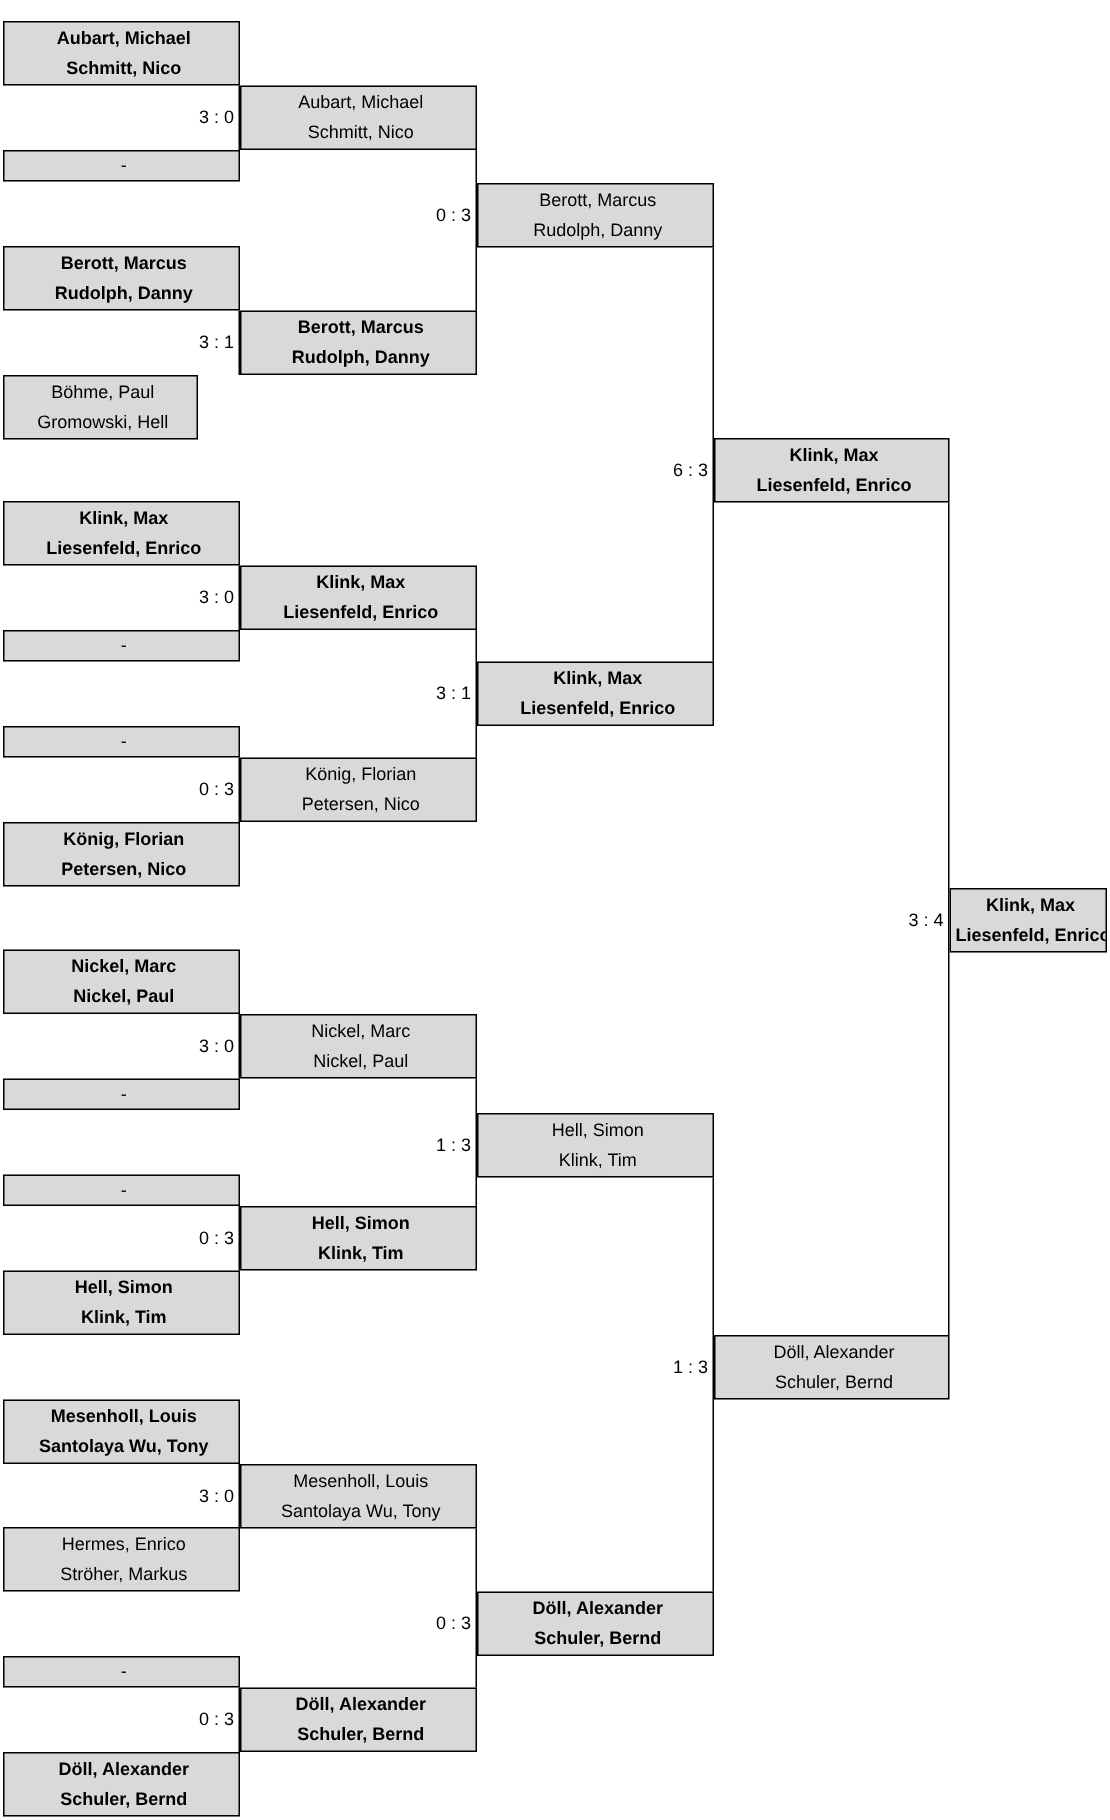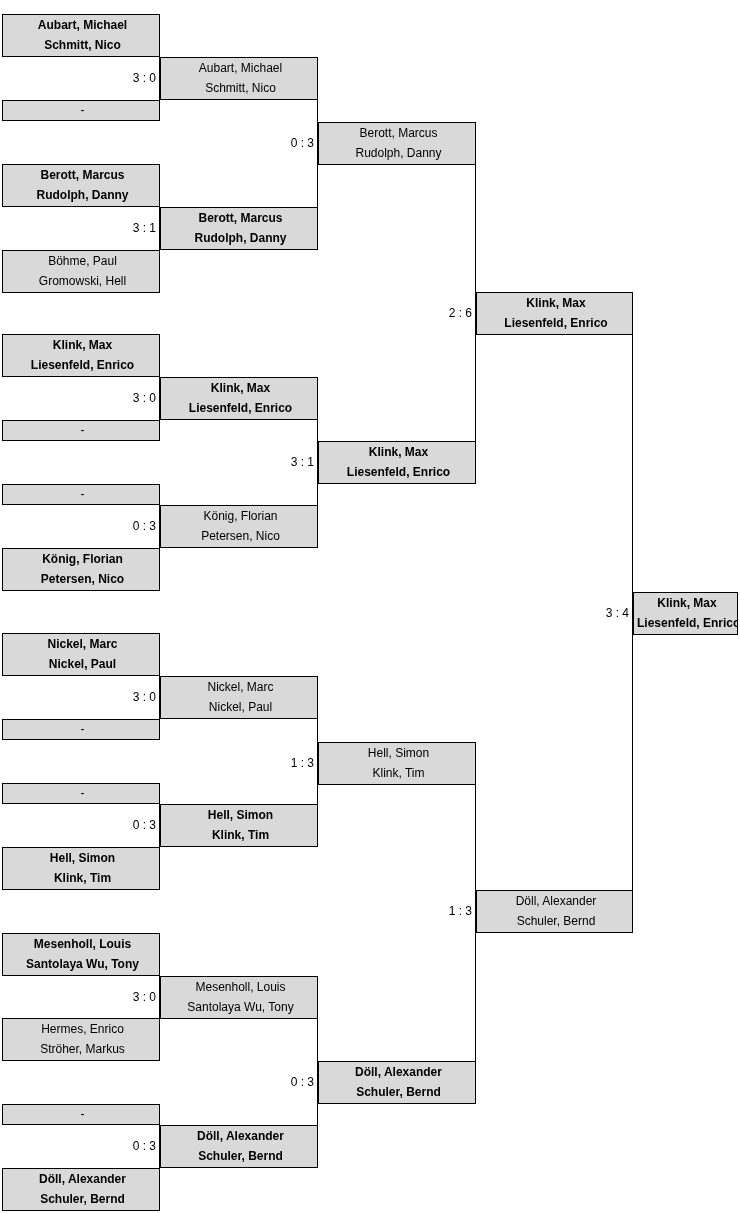--- a/index.html
+++ b/index.html
@@ -59,21 +59,21 @@
       <div class="team-line">Aubart, Michael</div>
       <div class="team-line">Schmitt, Nico</div>
     </div>
     <div class="box" style="left: 2px; top: 100px; width: 158px; height: 21px;">
       <div class="team-line">-</div>
     </div>
     <div class="box bold" style="left: 2px; top: 164px; width: 158px; height: 43px;">
       <div class="team-line">Berott, Marcus</div>
       <div class="team-line">Rudolph, Danny</div>
     </div>
-    <div class="box" style="left: 2px; top: 250px; width: 158px; height: 43px;">
+    <div class="box" style="left: 2px; top: 250px; width: 130px; height: 43px;">
       <div class="team-line">Böhme, Paul</div>
       <div class="team-line">Gromowski, Hell</div>
     </div>
     <div class="box bold" style="left: 2px; top: 334px; width: 158px; height: 43px;">
       <div class="team-line">Klink, Max</div>
       <div class="team-line">Liesenfeld, Enrico</div>
     </div>
     <div class="box" style="left: 2px; top: 420px; width: 158px; height: 21px;">
       <div class="team-line">-</div>
     </div>
@@ -183,21 +183,21 @@
     <div class="box bold" style="left: 318px; top: 1061px; width: 158px; height: 43px;">
       <div class="team-line">Döll, Alexander</div>
       <div class="team-line">Schuler, Bernd</div>
     </div>
     <div class="score" style="left: 254px; top: 1061px; width: 60px; height: 43px; line-height: 43px;">0 : 3</div>
     <div class="connector" style="left: 475px; top: 165px; height: 276px;"></div>
     <div class="box bold" style="left: 476px; top: 292px; width: 157px; height: 43px;">
       <div class="team-line">Klink, Max</div>
       <div class="team-line">Liesenfeld, Enrico</div>
     </div>
-    <div class="score" style="left: 412px; top: 292px; width: 60px; height: 43px; line-height: 43px;">2 : 6</div>
+    <div class="score" style="left: 412px; top: 292px; width: 60px; height: 43px; line-height: 43px;">6 : 3</div>
     <div class="connector" style="left: 475px; top: 785px; height: 276px;"></div>
     <div class="box" style="left: 476px; top: 890px; width: 157px; height: 43px;">
       <div class="team-line">Döll, Alexander</div>
       <div class="team-line">Schuler, Bernd</div>
     </div>
     <div class="score" style="left: 412px; top: 890px; width: 60px; height: 43px; line-height: 43px;">1 : 3</div>
     <div class="connector" style="left: 632px; top: 335px; height: 555px;"></div>
     <div class="box bold" style="left: 633px; top: 592px; width: 105px; height: 43px;">
       <div class="team-line">Klink, Max</div>
       <div class="team-line">Liesenfeld, Enrico</div>

